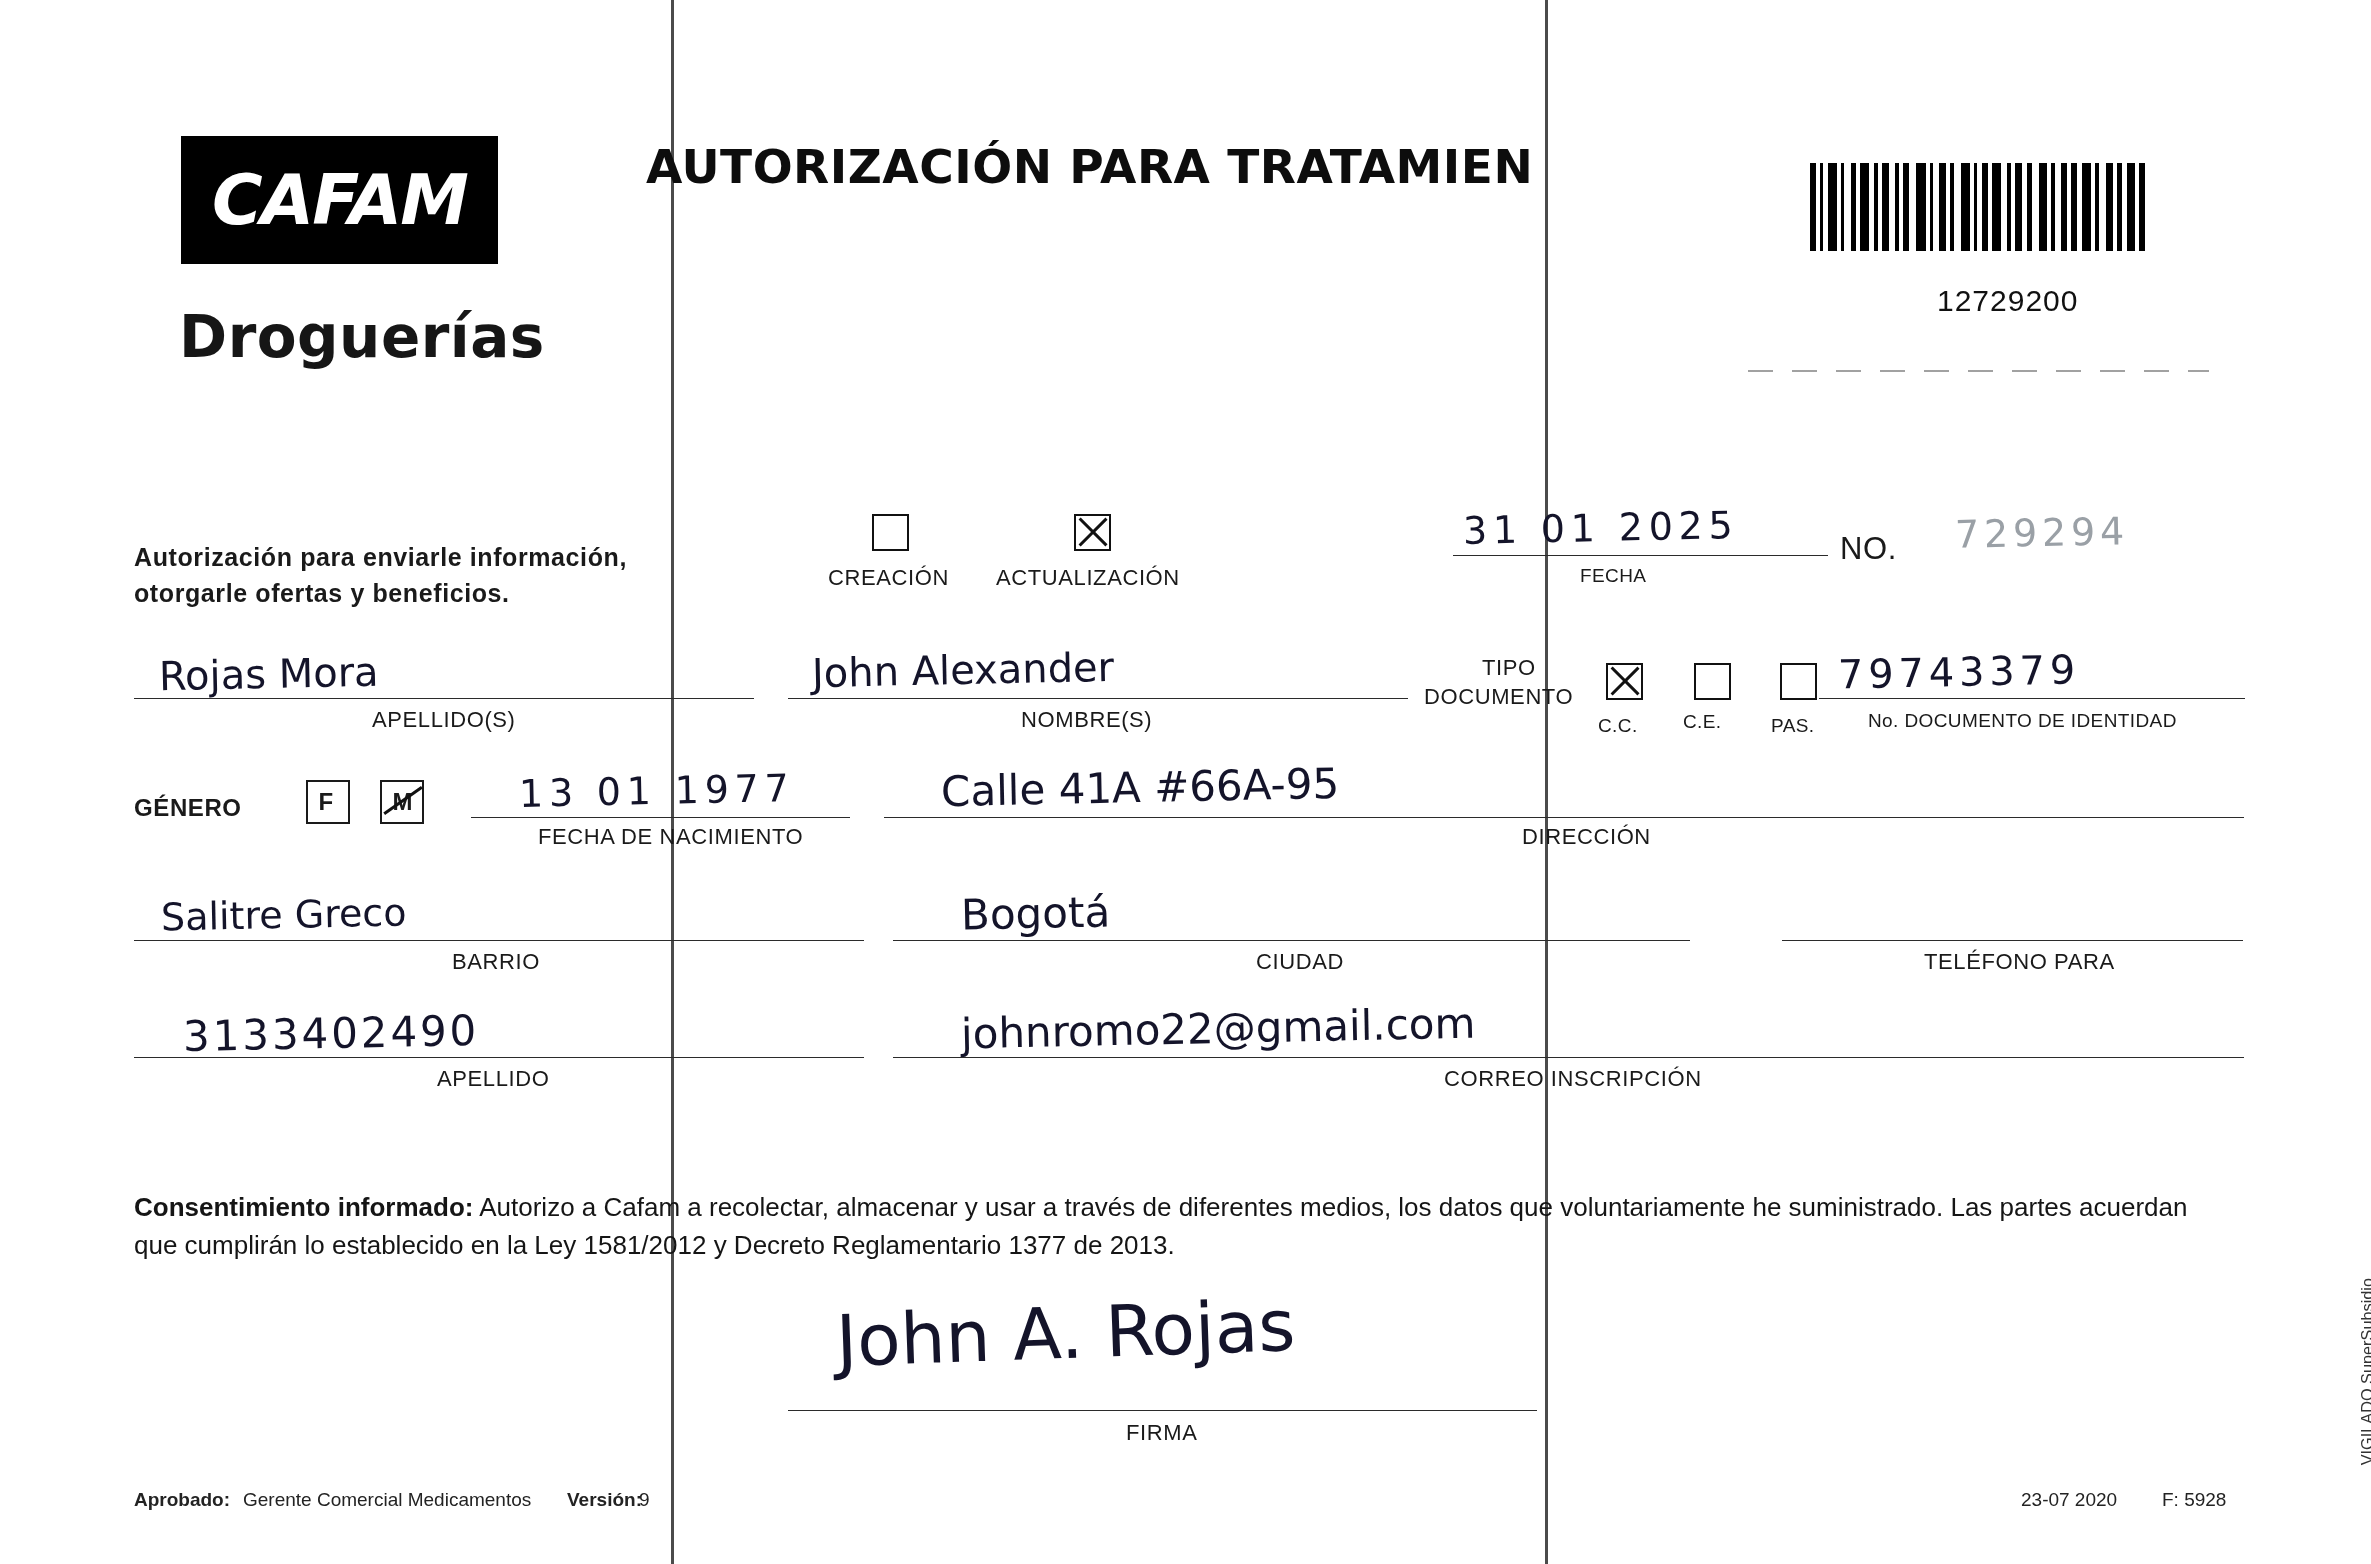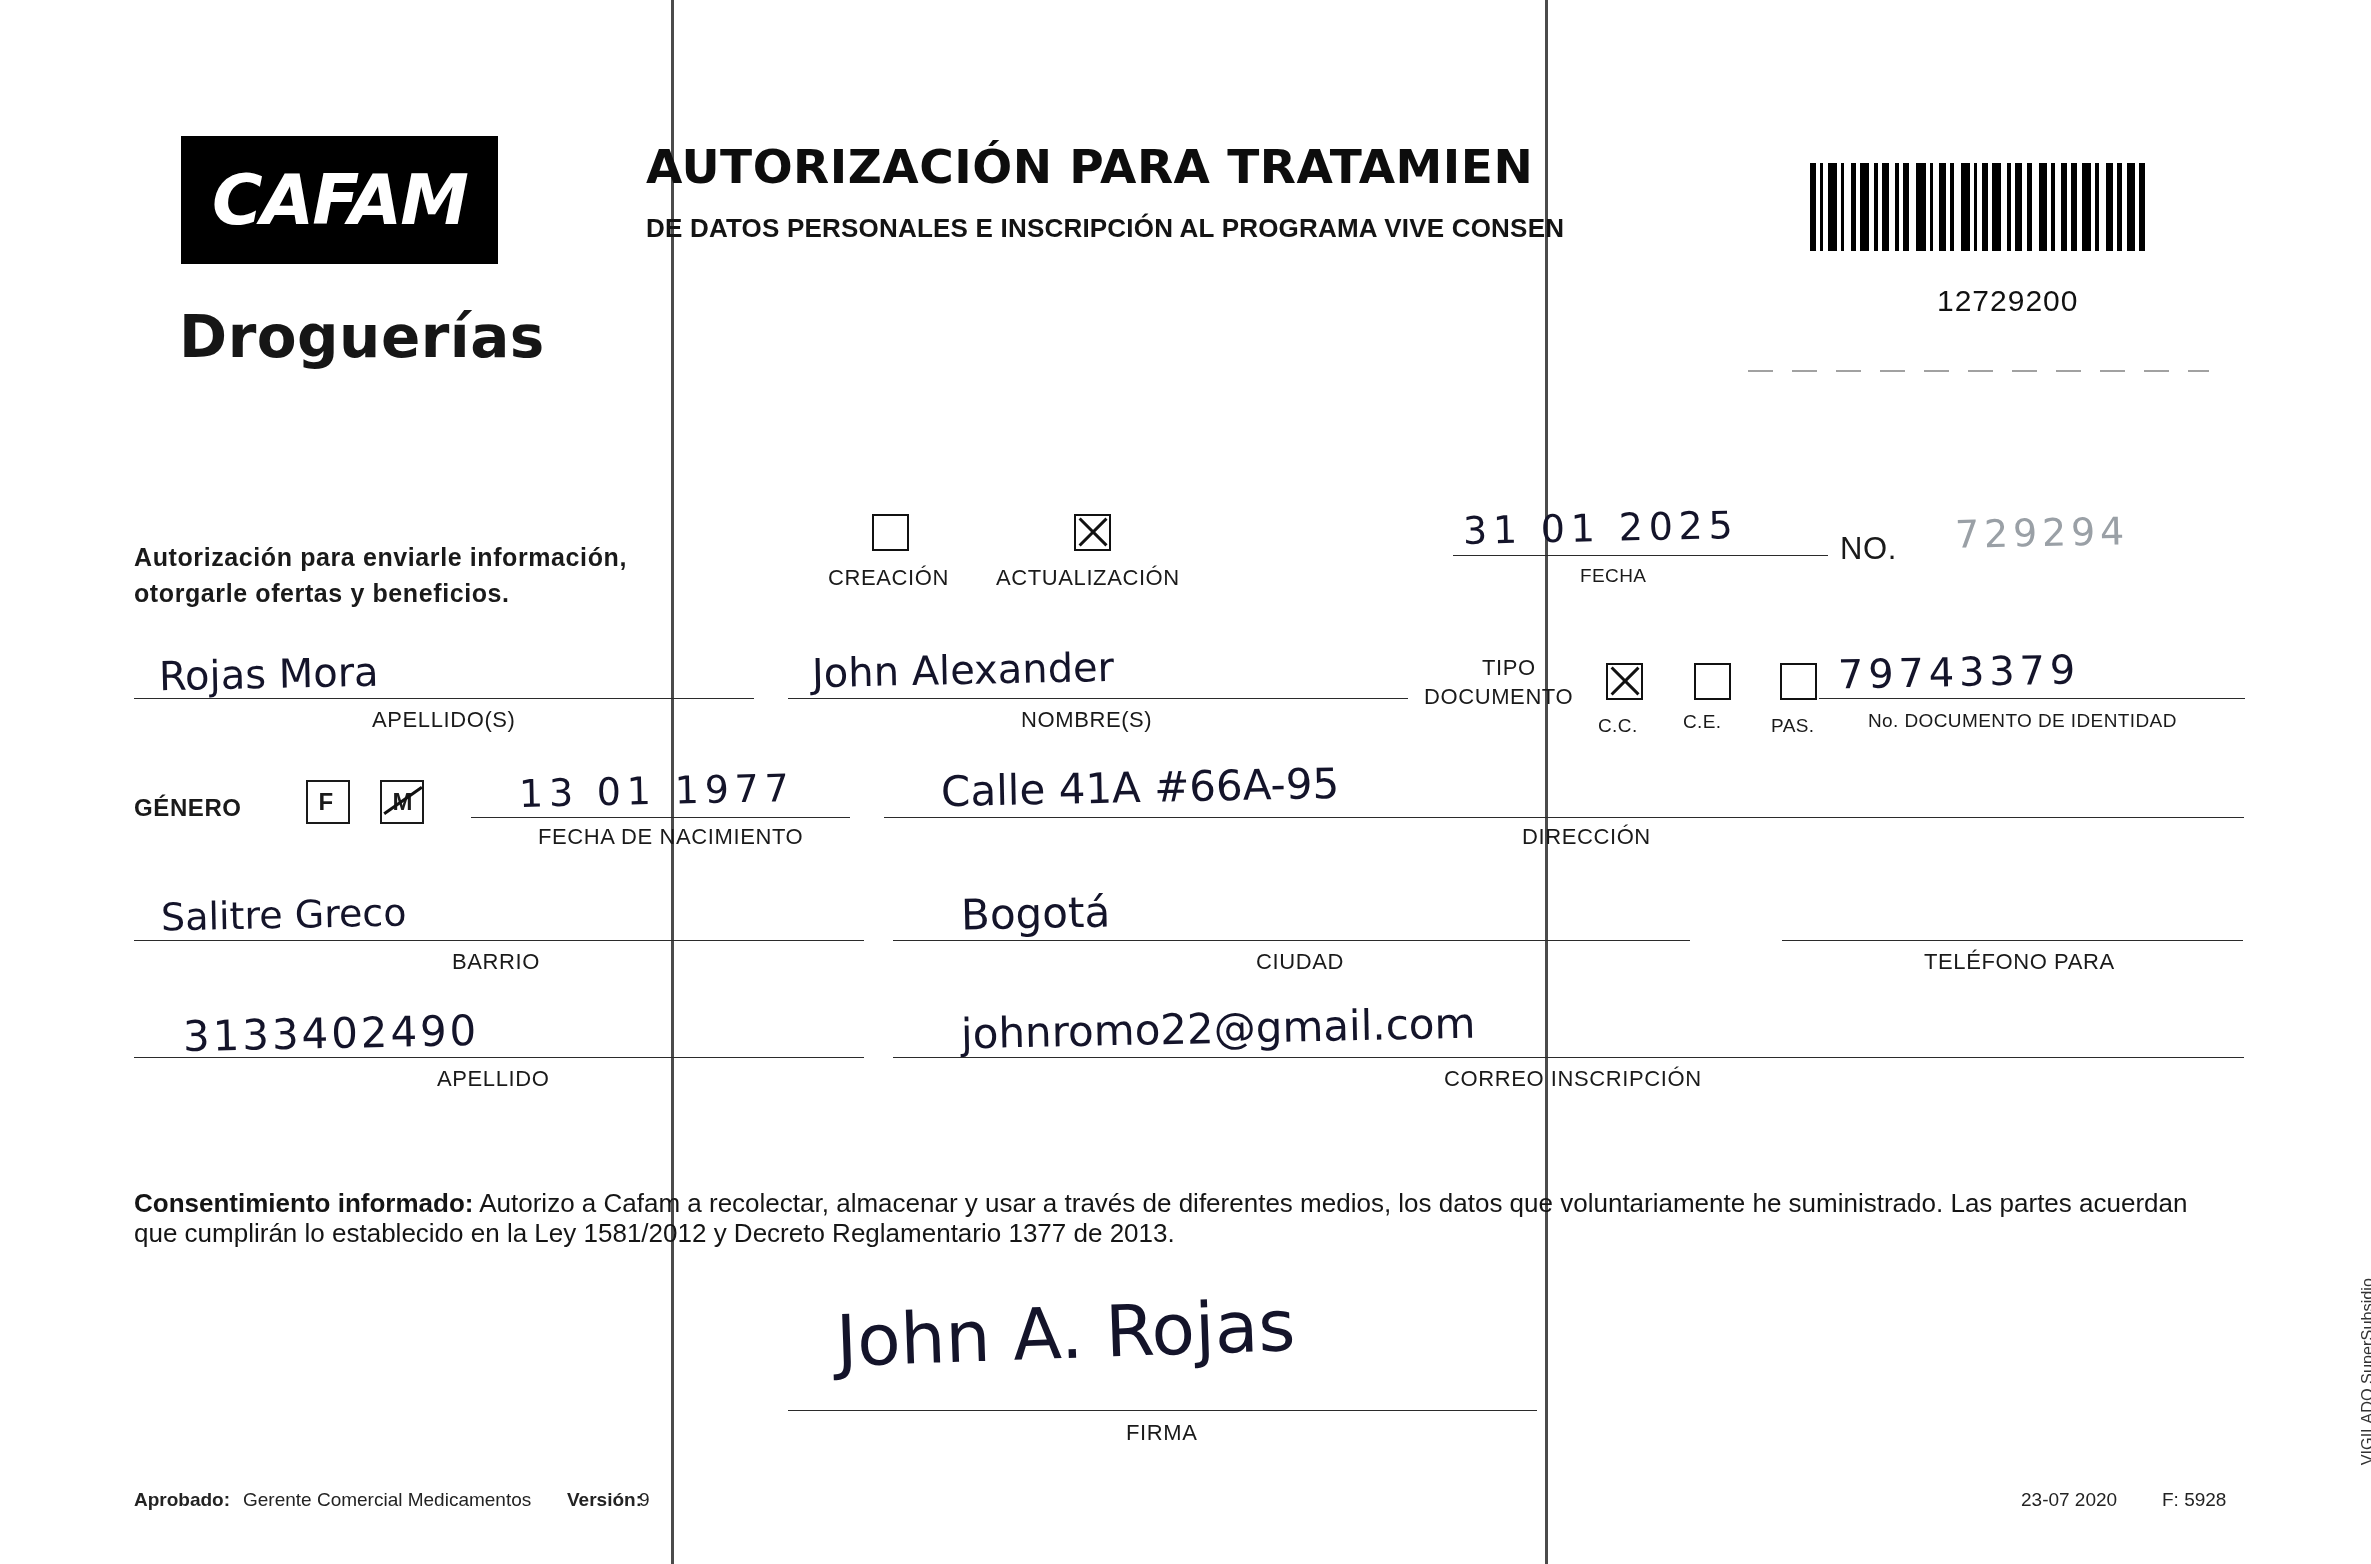--- a/index.html
+++ b/index.html
@@ -158,40 +158,39 @@
     font-size: 16.3px;
     color: #333;
     white-space: nowrap;
     font-family: "Liberation Sans", sans-serif;
   }
   #consent {
     left: 134px; top: 1188px;
     width: 2094px;
     font-family: "Liberation Sans", sans-serif;
     font-size: 26px;
-    line-height: 30px;
+    line-height: 38px;
     color: #151515;
   }
   #consent b { font-weight: bold; }
 </style>
 </head>
 <body>
 
 <div id="sheet">
 
   <div class="scanline" style="left:671px"></div>
   <div class="scanline" style="left:1545px"></div>
 
   <div class="abs" id="logo-block">
     <div id="logo-word">CAFAM</div>
   </div>
   <div class="abs" id="drog">Droguerías</div>
 
   <div class="abs" id="title">AUTORIZACIÓN PARA TRATAMIEN</div>
-  <div class="abs" id="subtitle">DE DATOS PERSONALES E INSCRIPCIÓN AL PROGRAMA VIVE CONSEN</div>
 
   <div class="abs" id="barcode">
     <i style="width:5.8px"></i>
       <i style="width:3.8px;background:transparent"></i>
     <i style="width:3.8px"></i>
       <i style="width:4.8px;background:transparent"></i>
     <i style="width:8.6px"></i>
       <i style="width:3.8px;background:transparent"></i>
     <i style="width:3.8px"></i>
       <i style="width:6.7px;background:transparent"></i>

